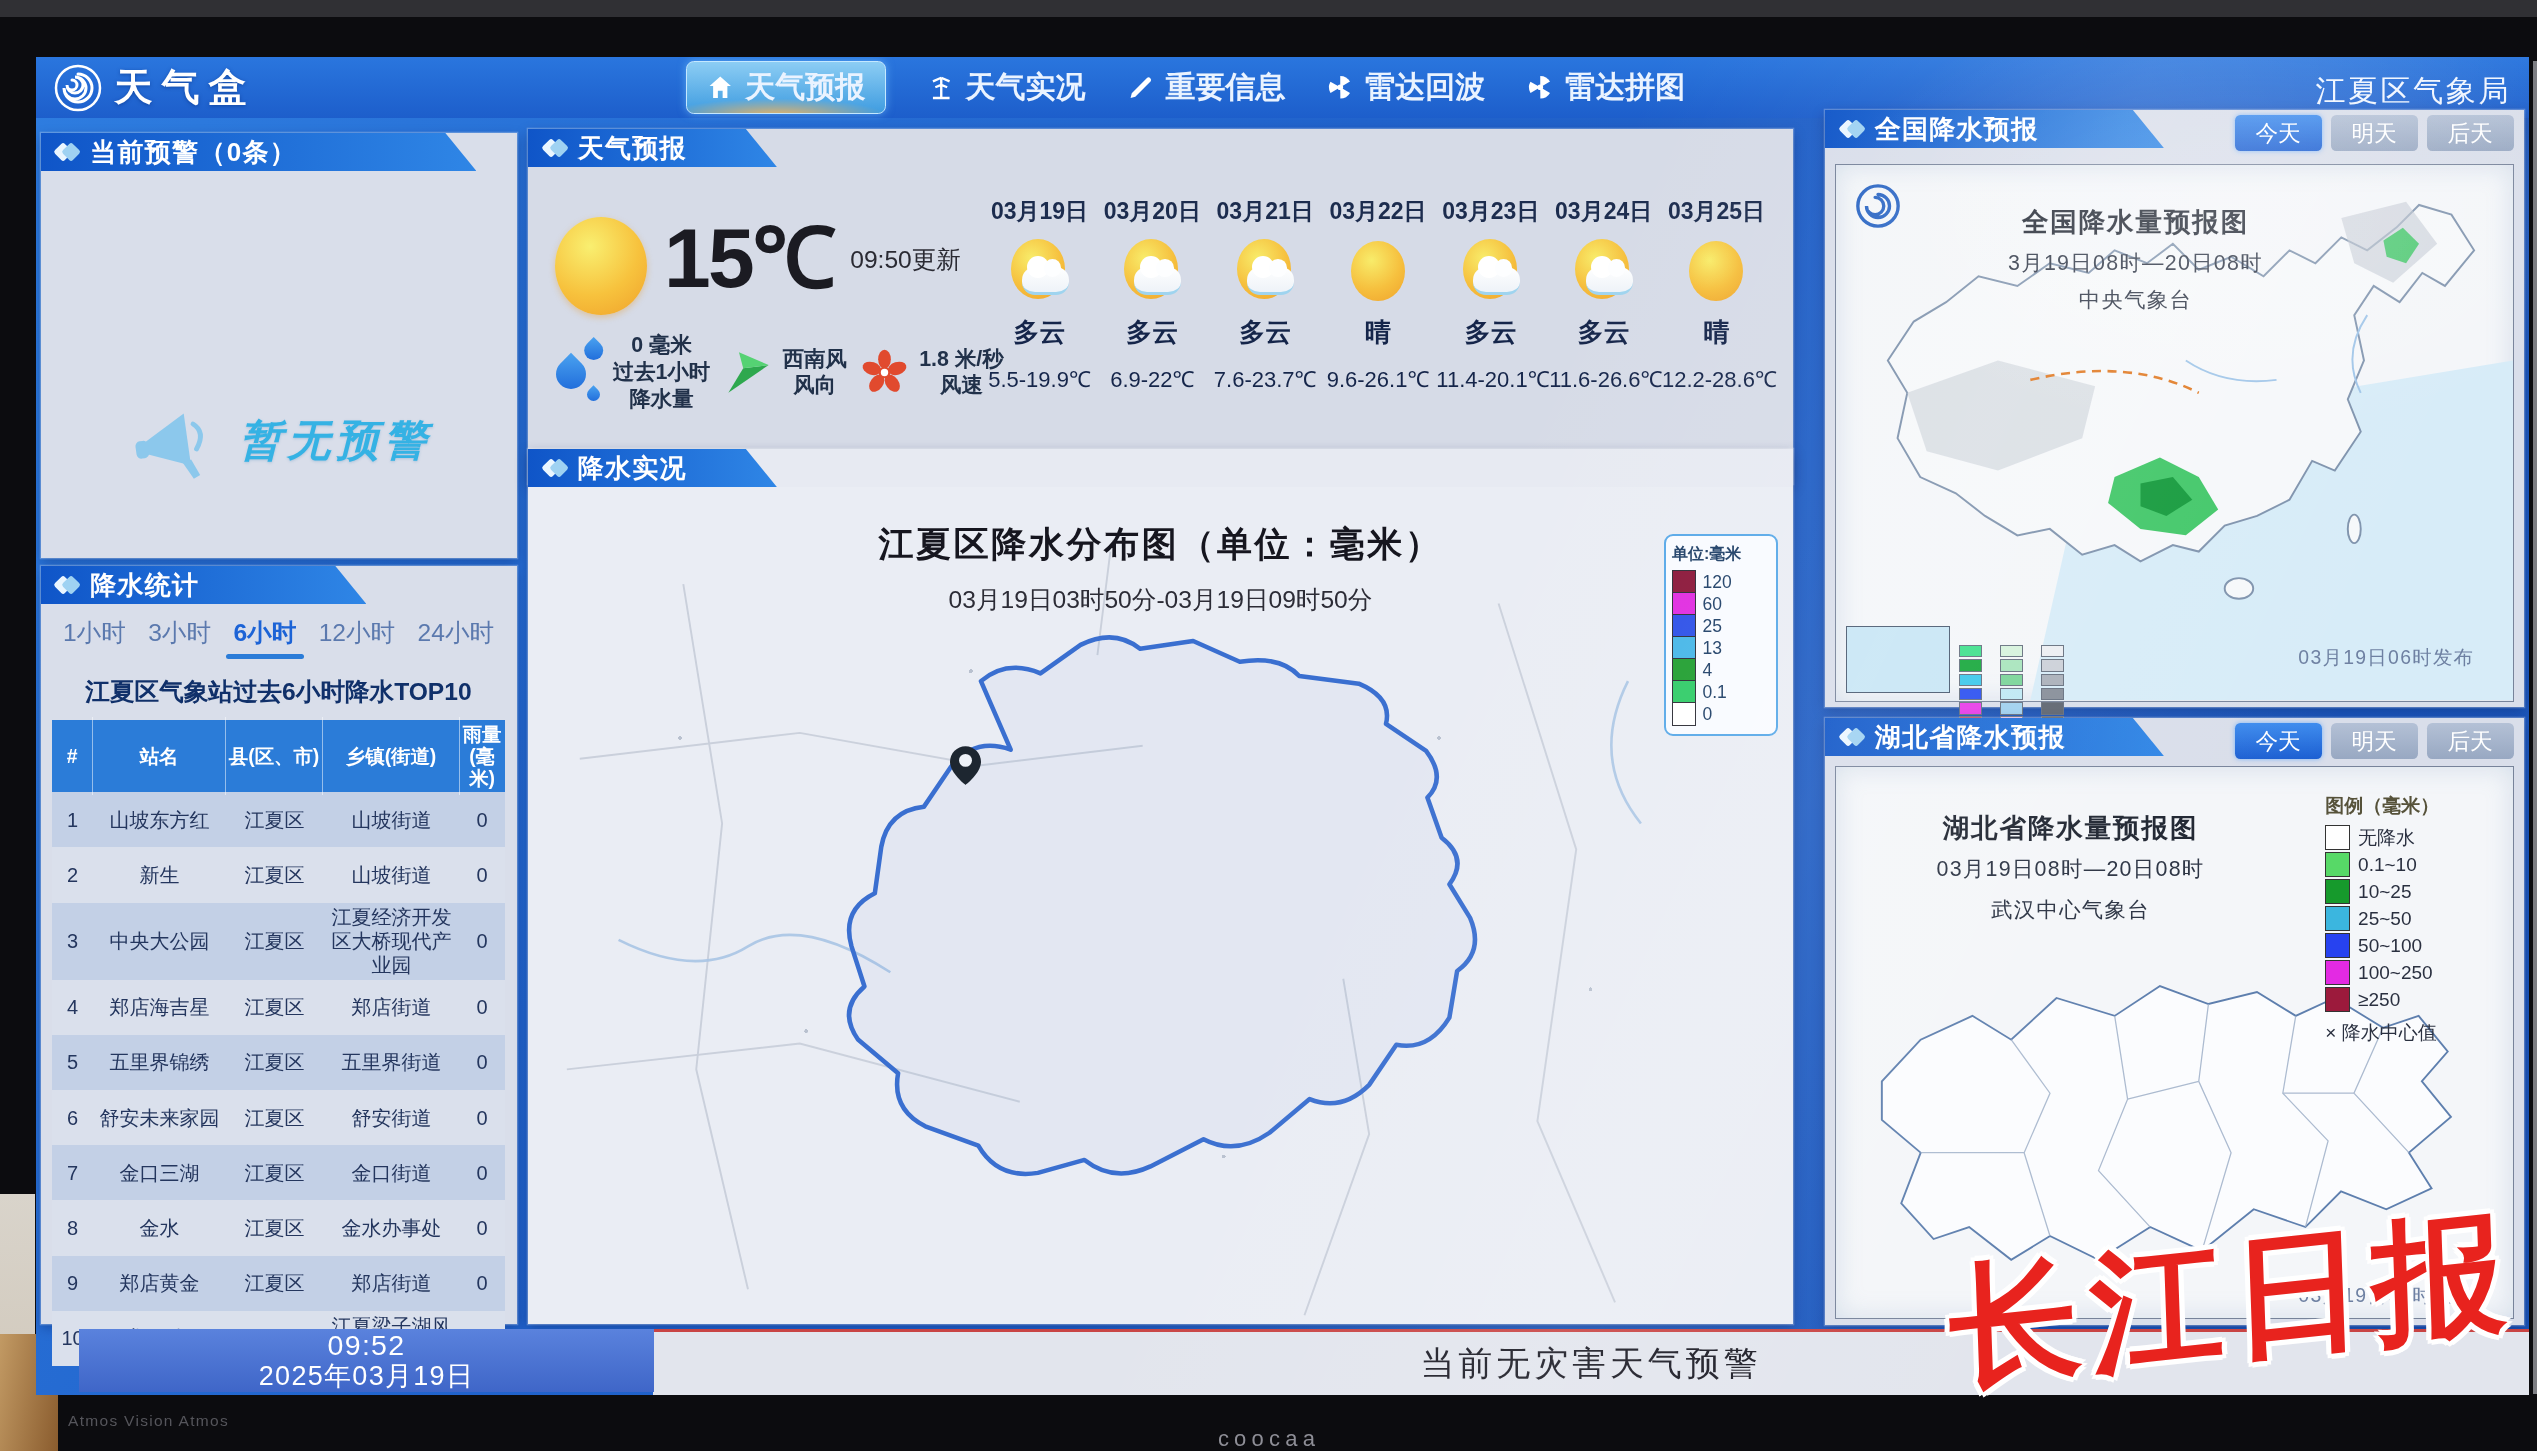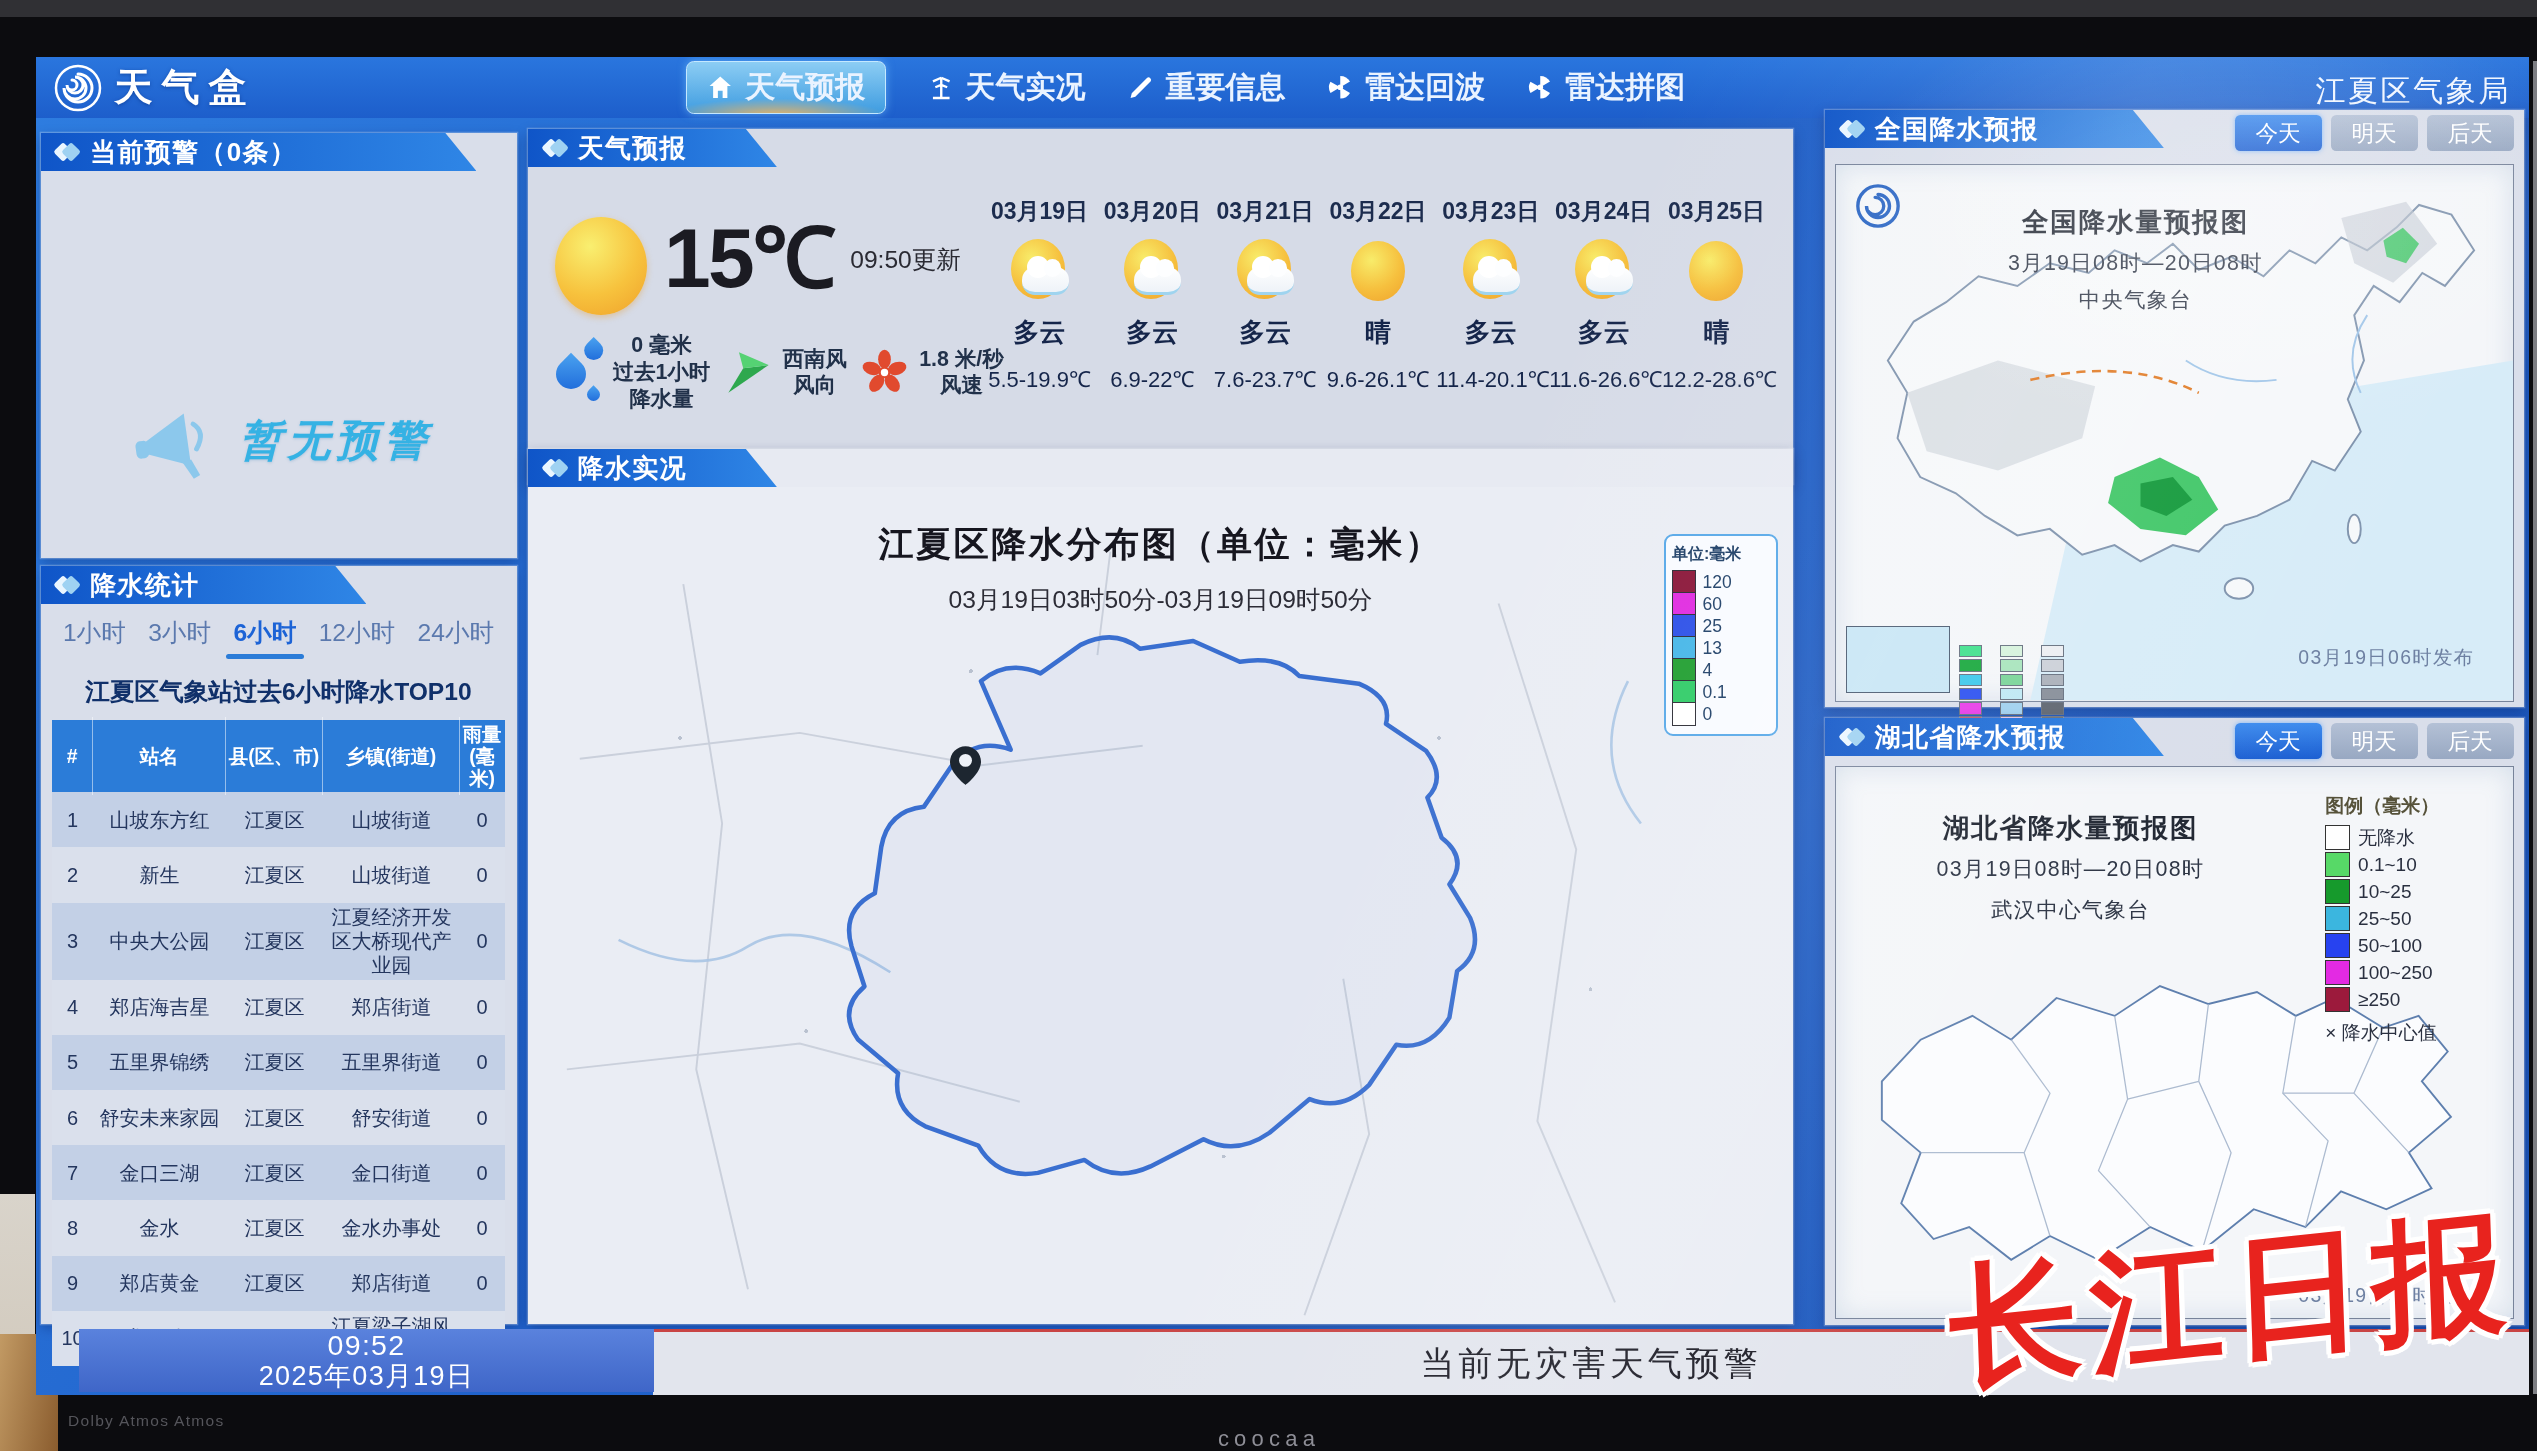--- a/index.html
+++ b/index.html
@@ -657,15 +657,15 @@
     <div class="t2">2025年03月19日</div>
   </div>
   <div class="marquee">
     <span>当前无灾害天气预警</span>
   </div>
 
   <div class="glare"></div>
 </div>
 
 <div class="wm">长江日报</div>
-<div class="tv-badge">Dolby Atmos Atmos</div>
+<div class="tv-badge">Atmos Vision Atmos</div>
 <div class="tv-brand">coocaa</div>
 
 
 </body></html>

